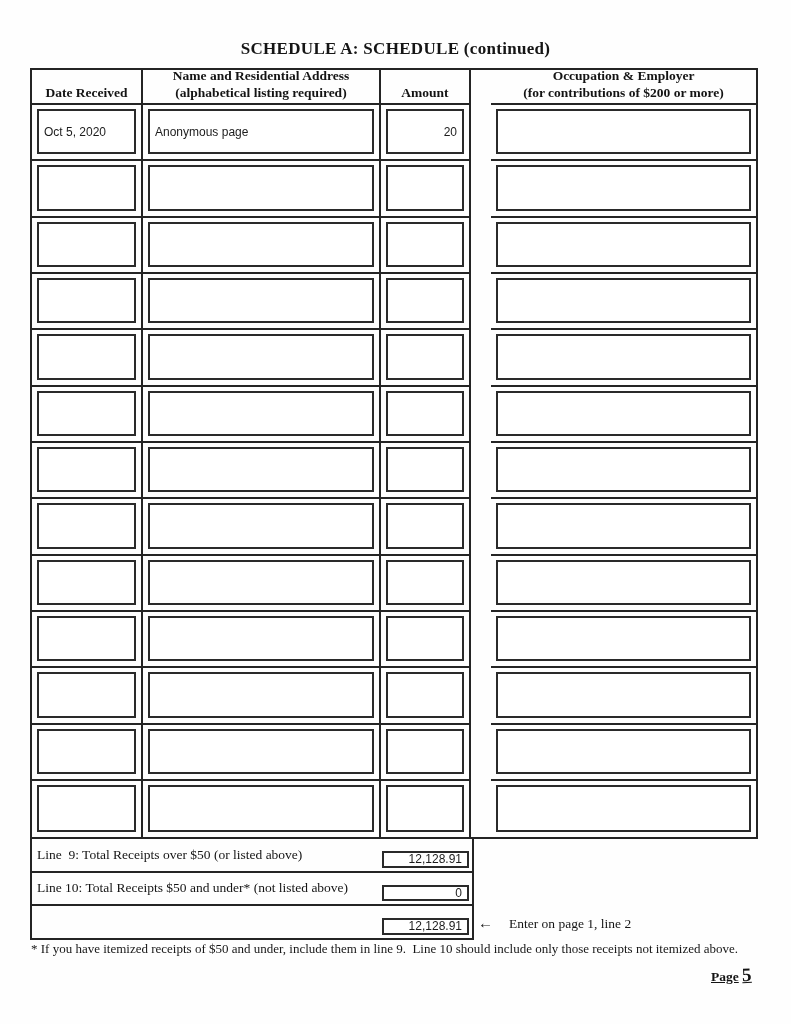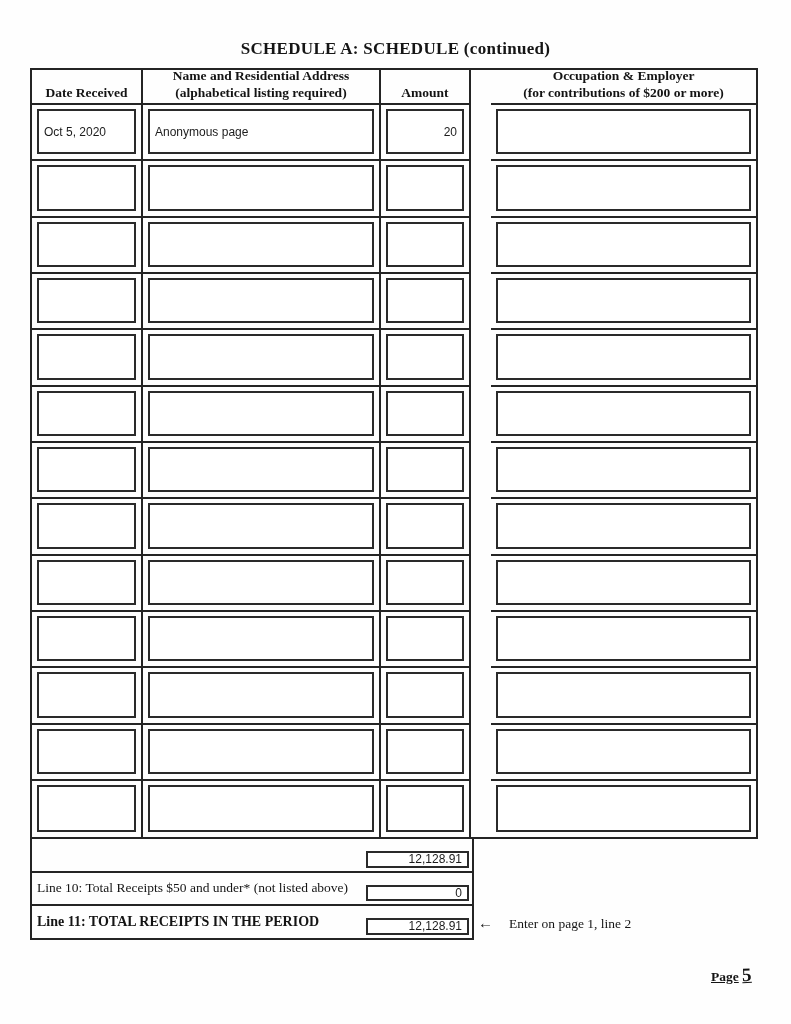--- a/index.html
+++ b/index.html
@@ -50,21 +50,21 @@
   .trow {
     position:relative; height:31.6px; display:flex; align-items:center;
     border-bottom:2px solid #242424;
   }
   .trow:last-child { border-bottom:none; }
   .tlabel {
     flex:1; padding-left:5px; font-size:13.5px; white-space:pre; color:#141414;
   }
   .trow.bold .tlabel { font-weight:bold; font-size:14px; }
   .tfield {
-    position:absolute; right:3px; top:12px; bottom:3px; width:103px;
+    position:absolute; right:3px; top:12px; bottom:3px; width:87px;
     box-sizing:border-box; border:2px solid #2a2a2a; background:#fff;
     display:flex; align-items:center; justify-content:flex-end; padding-right:5px;
     font-family:"Liberation Sans", sans-serif; font-size:12px; color:#1c1c1c;
   }
   
   .enter-note {
     position:absolute; left:478px; top:915px; font-size:13.5px; color:#161616;
     display:flex; align-items:center;
   }
   .enter-note .arrow { font-size:15px; margin-right:16px; }
@@ -283,36 +283,37 @@
           <div class="field amt"></div>
         </div>
       <div class="cell lastcol">
           <div class="field"></div>
         </div>
     </div>
   </div>
 
   <div class="totals">
     <div class="trow">
+      <div class="tlabel">Line  9: Total Receipts over $50 (or listed above)</div>
       <div class="tfield">12,128.91</div>
     </div>
     <div class="trow">
       <div class="tlabel">Line 10: Total Receipts $50 and under* (not listed above)</div>
       <div class="tfield">0</div>
     </div>
     <div class="trow bold">
-      <div class="tlabel">Line 11: TOTAL RECEIPTS IN THE PERIOD</div>
       <div class="tfield">12,128.91</div>
     </div>
   </div>
 
   <div class="enter-note">
     <span class="arrow">←</span>
     <span>Enter on page 1, line 2</span>
   </div>
 
+  <div class="footnote">* If you have itemized receipts of $50 and under, include them in line 9.  Line 10 should include only those receipts not itemized above.</div>
 
   <div class="pageno">
     <span>Page</span>
     <span class="num">5</span>
   </div>
 
 </div>
 
 </body></html>

